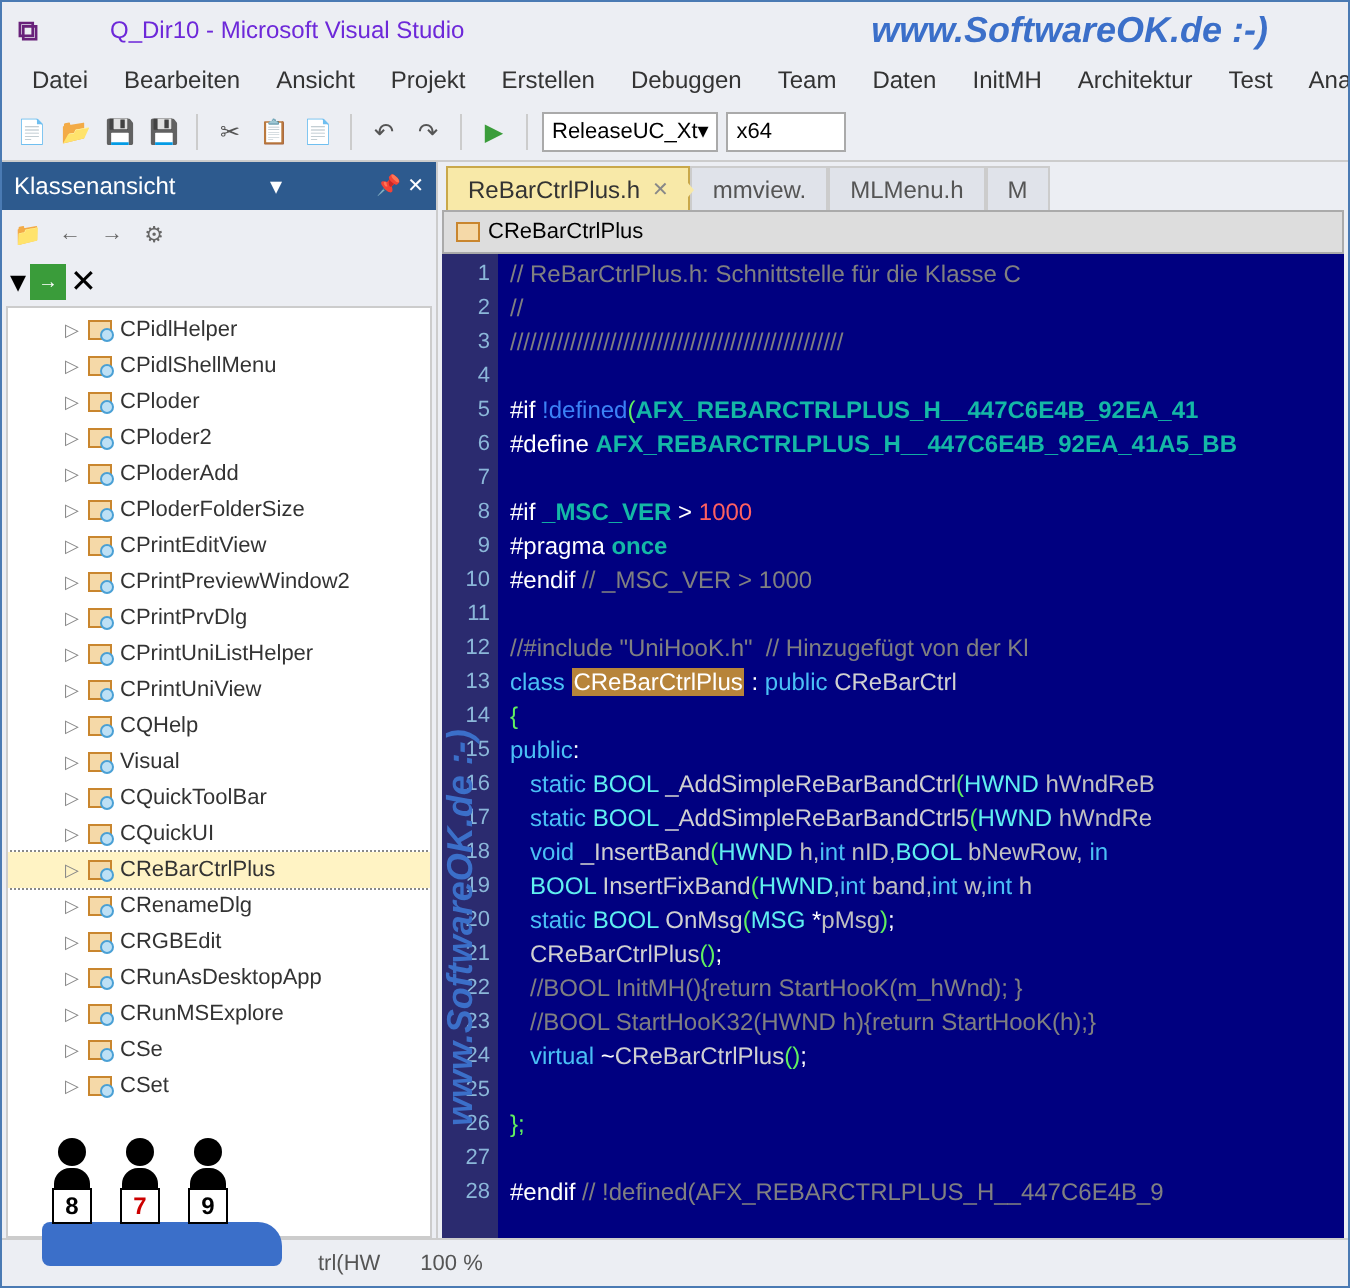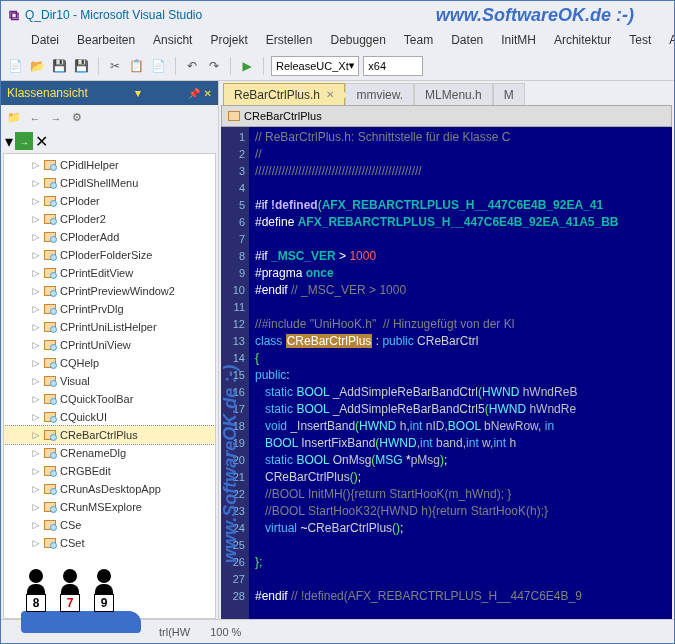--- a/index.html
+++ b/index.html
@@ -1,32 +1,32 @@
 <!DOCTYPE html>
 <html><head>
 <meta charset="utf-8">
 <style>
 * { margin: 0; padding: 0; box-sizing: border-box; font-family: "Segoe UI", Tahoma, sans-serif; }
 body { width: 675px; height: 644px; background: #fff; border: 1px solid #4a7ab3; overflow: hidden; position: relative; }
 .titlebar { height: 28px; background: #eceef3; display: flex; align-items: center; padding: 0 8px; gap: 6px; }
 .titlebar .vs-logo { color: #68217a; font-size: 14px; font-weight: bold; }
-.titlebar .title { font-size: 12px; color: #0369a1; }
+.titlebar .title { font-size: 12px; color: #6d28d9; margin-left: 30px; }
 .watermark-top { position: absolute; top: 4px; right: 40px; color: #3b6fc9; font-size: 18px; font-weight: bold; font-style: italic; z-index: 100; }
-.menubar { height: 22px; background: #eceef3; display: flex; align-items: center; padding: 0 22px; gap: 2px; font-size: 12px; color: #333; }
+.menubar { height: 22px; background: #eceef3; display: flex; align-items: center; padding: 0 7px; gap: 2px; font-size: 12px; color: #333; }
 .menubar span { padding: 2px 8px; cursor: default; }
 .toolbar { height: 30px; background: #eceef3; display: flex; align-items: center; padding: 0 6px; gap: 4px; border-bottom: 1px solid #ccc; }
 .tb-icon { width: 18px; height: 18px; display: inline-flex; align-items: center; justify-content: center; font-size: 12px; color: #555; }
 .tb-sep { width: 1px; height: 18px; background: #ccc; margin: 0 3px; }
 .tb-dropdown { height: 20px; border: 1px solid #aaa; background: #fff; font-size: 11px; padding: 0 4px; display: inline-flex; align-items: center; }
 .tb-play { color: #3a9c3a; font-size: 12px; }
 
 .main { display: flex; height: calc(100% - 104px); }
 
 .sidebar { width: 218px; background: #eceef3; display: flex; flex-direction: column; border-right: 1px solid #ccc; }
-.sb-header { height: 24px; background: #2d5a8e; color: #fde047; display: flex; align-items: center; justify-content: space-between; padding: 0 6px; font-size: 12px; }
+.sb-header { height: 24px; background: #2d5a8e; color: #ffffff; display: flex; align-items: center; justify-content: space-between; padding: 0 6px; font-size: 12px; }
 .sb-header .pin { font-size: 10px; cursor: pointer; }
 .sb-toolbar { height: 24px; display: flex; align-items: center; gap: 3px; padding: 3px 4px; }
 .sb-toolbar .ico { width: 18px; height: 18px; display: inline-flex; align-items: center; justify-content: center; font-size: 11px; color: #666; }
 .sb-search { height: 24px; display: flex; align-items: center; padding: 2px 4px; gap: 2px; }
 .sb-search input { flex: 1; height: 18px; border: 1px solid #aaa; font-size: 11px; padding: 0 3px; }
 .sb-search .go { width: 18px; height: 18px; background: #3a9c3a; color: #fff; display: inline-flex; align-items: center; justify-content: center; font-size: 10px; }
 .sb-tree { flex: 1; background: #fff; overflow: hidden; padding: 2px 0; border: 1px solid #ccc; margin: 0 2px; }
 .tree-item { display: flex; align-items: center; height: 18px; padding-left: 28px; font-size: 11px; color: #333; cursor: default; gap: 4px; }
 .tree-item .ti { width: 8px; text-align: center; color: #888; font-size: 9px; }
 .tree-item .cls-ico { width: 12px; height: 12px; display: inline-block; position: relative; }
@@ -41,21 +41,21 @@
 .tab.active::before { content: ""; position: absolute; right: -3px; top: 4px; width: 0; height: 0; border-top: 7px solid transparent; border-bottom: 7px solid transparent; border-left: 6px solid #f8e9a8; }
 .tab .x { margin-left: 6px; font-size: 10px; color: #888; }
 .nav-bar { height: 22px; background: #ddd; border: 1px solid #aaa; margin: 0 2px; display: flex; align-items: center; padding: 0 6px; font-size: 11px; gap: 4px; }
 .nav-bar .cls-ico2 { display: inline-block; width: 12px; height: 10px; border: 1px solid #c9862e; background: #f5d9a8; }
 
 .code { flex: 1; background: #000080; display: flex; font-family: Consolas, "Courier New", monospace; font-size: 12px; overflow: hidden; margin: 0 2px; }
 .gutter { width: 28px; background: #2b2b6f; color: #8bb7d9; text-align: right; padding: 2px 4px 0 0; line-height: 17px; font-size: 11px; }
 .code-lines { flex: 1; padding: 2px 0 0 6px; line-height: 17px; white-space: pre; color: #c0c0c0; }
 .c-com { color: #808080; }
 .c-pp { color: #ffffff; }
-.c-def { color: #c4b5fd; font-weight: bold; }
+.c-def { color: #3b82f6; }
 .c-str { color: #14b8a6; font-weight: bold; }
 .c-kw { color: #4ac0f5; }
 .c-num { color: #ff6060; }
 .c-cls { background: #b7843a; color: #fff; padding: 0 1px; }
 .c-fn { color: #d0d0d0; }
 .c-br { color: #60f060; }
 .c-type { color: #60f0f0; }
 .c-op { color: #ffffff; }
 
 .statusbar { position: absolute; bottom: 0; left: 0; right: 0; height: 24px; background: #eceef3; border-top: 1px solid #ccc; display: flex; align-items: center; padding: 0 8px; font-size: 11px; color: #555; gap: 20px; }

